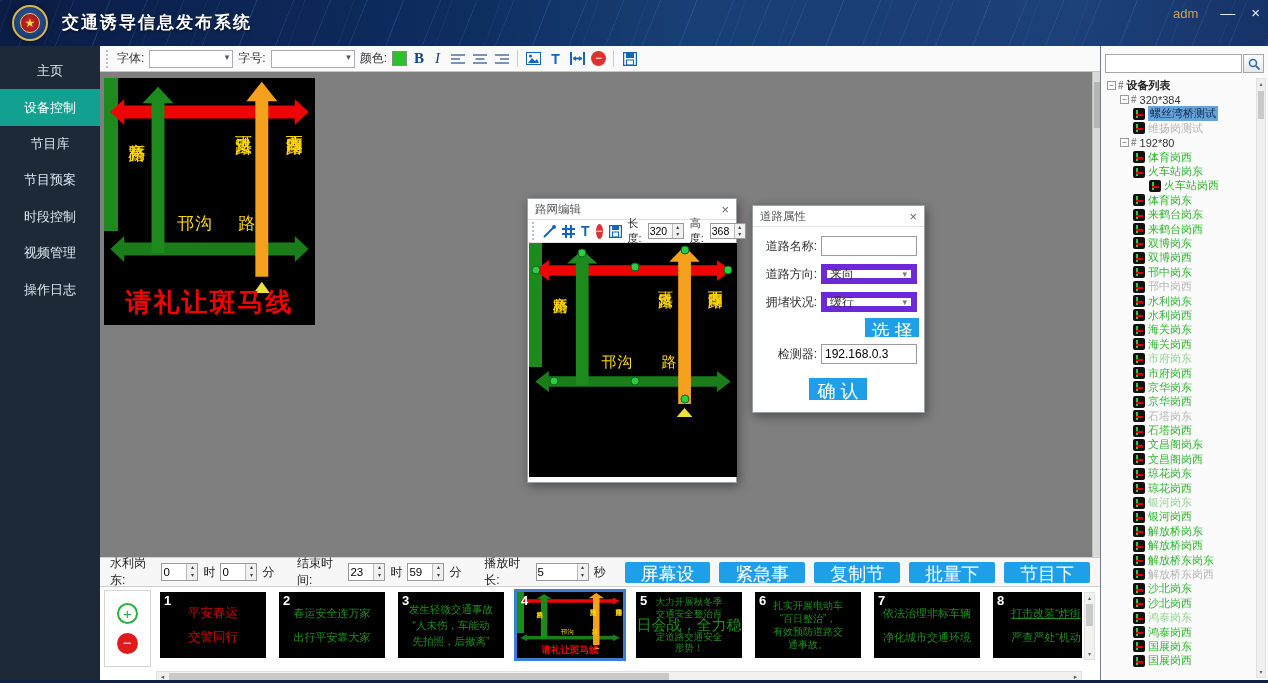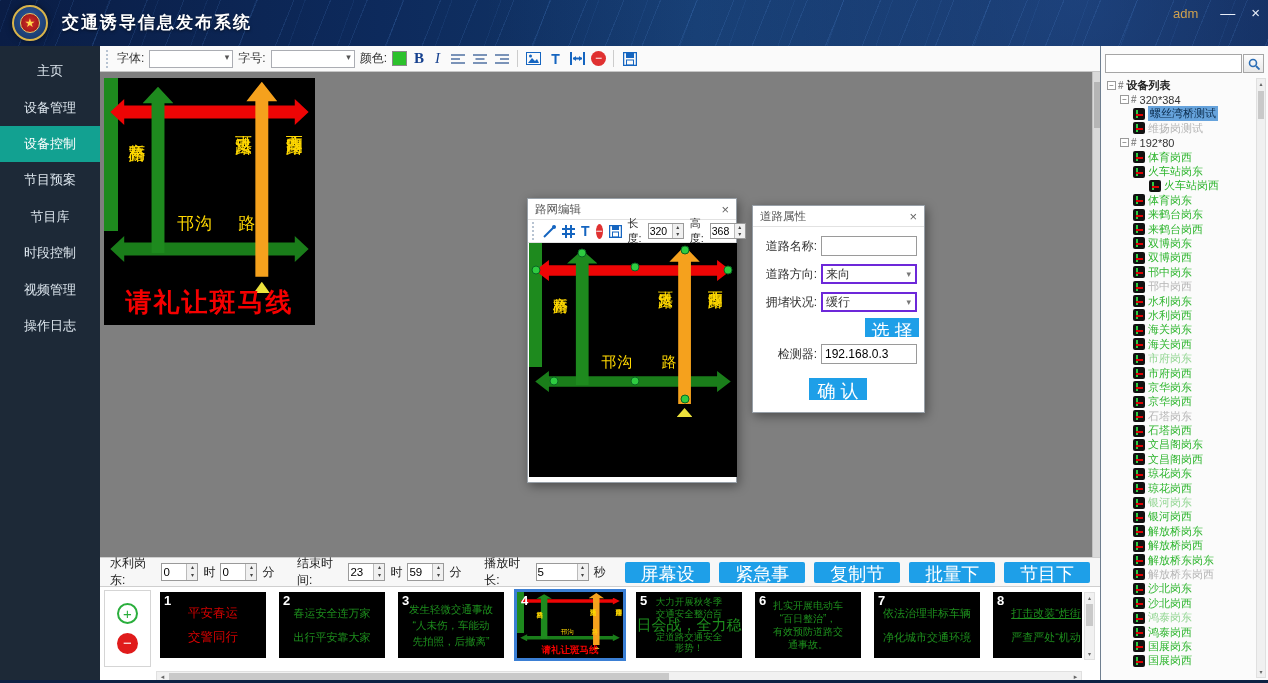--- a/index.html
+++ b/index.html
@@ -94,21 +94,21 @@
   .editor-canvas{position:relative;margin:0 1px;width:208px;height:234px;background:#000;overflow:hidden;}
   .spin{display:inline-flex;border:1px solid #9a9a9a;background:#fff;height:16px;align-items:stretch;}
   .spin input{width:23px;border:none;outline:none;font-size:10.5px;padding:0 1px;}
   .spin-ud{display:flex;flex-direction:column;width:11px;border-left:1px solid #bbb;background:#f0f0f0;}
   .spin-ud i{flex:1;font-style:normal;font-size:6px;line-height:7px;text-align:center;color:#444;cursor:pointer;}
 
   .props{left:652px;top:133px;width:173px;height:208px;}
   .prow{position:absolute;display:flex;align-items:center;font-size:12px;color:#333;}
   .prow label{width:64px;text-align:right;margin-right:4px;}
   .pinput{width:96px;height:20px;border:1px solid #9a9a9a;font-size:12px;padding:0 3px;}
-  .selectbox{width:96px;height:20px;border:2px solid #6d28d9;background:#fff;display:flex;align-items:center;
+  .selectbox{width:96px;height:20px;border:6px solid #6d28d9;background:#fff;display:flex;align-items:center;
     padding:0 3px;font-size:12px;position:relative;cursor:pointer;}
   .selectbox::after{content:"▾";position:absolute;right:4px;font-size:9px;color:#777;}
   .blue-btn{background:#1e9fe8;color:#fff;border:none;font-size:18px;cursor:pointer;}
 
   
   .controls{position:absolute;left:0;top:511px;width:1000px;height:30px;background:#f7f7f7;
     border-top:1px solid #cfcfcf;border-bottom:1px solid #cfcfcf;display:flex;align-items:center;
     font-size:12px;color:#222;padding:0 10px;gap:5px;}
   .controls .spin{height:18px;}
   .controls .spin input{width:24px;font-size:11.5px;}
@@ -179,24 +179,23 @@
     <div class="win-controls">
       <span class="user-label">adm</span>
       <span class="win-btn">—</span>
       <span class="win-btn">×</span>
     </div>
   </div>
 
   <div class="sidebar" id="sidebar">
       <div style="height: 7px;"></div>
       <div class="side-item">主页</div>
-      <div class="side-item">设备管理</div>
       <div class="side-item active">设备控制</div>
+      <div class="side-item">节目库</div>
       <div class="side-item">节目预案</div>
-      <div class="side-item">节目库</div>
       <div class="side-item">时段控制</div>
       <div class="side-item">视频管理</div>
       <div class="side-item">操作日志</div>
     </div>
 
   <div class="main">
 
     <div class="toolbar">
       <span class="grip"></span>
       <span>字体:</span>

